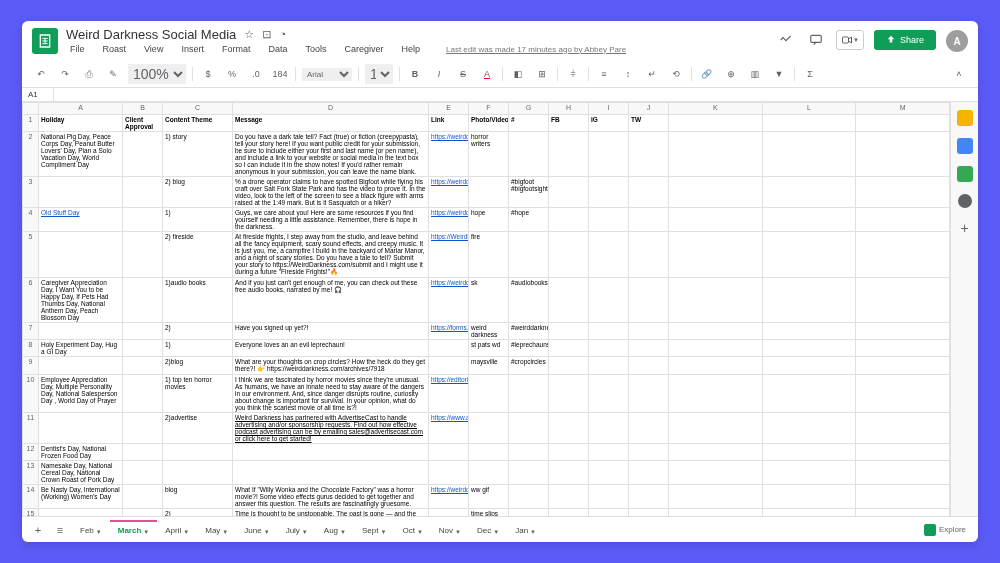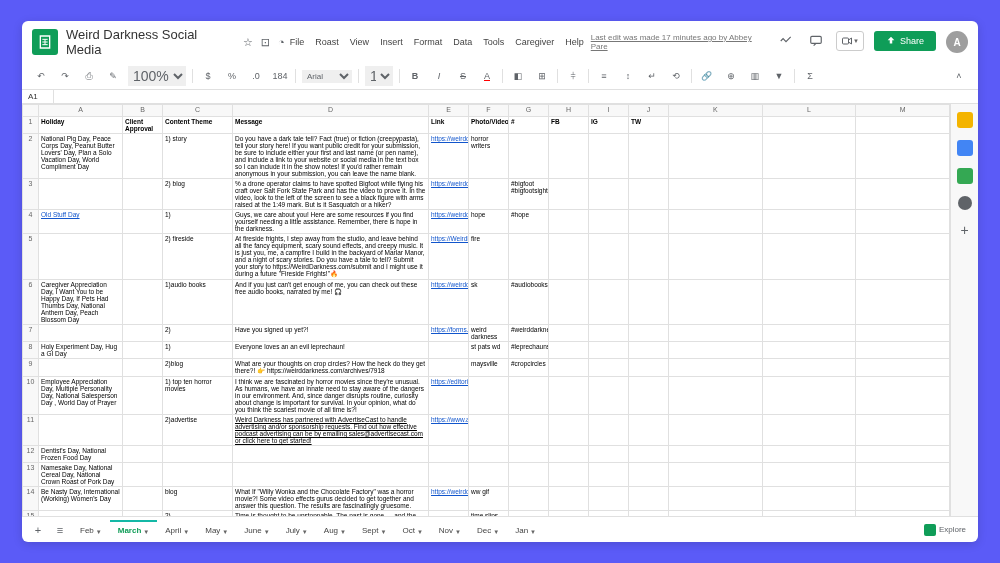--- a/index.html
+++ b/index.html
@@ -1,27 +1,27 @@
 <!DOCTYPE html>
 <html><head>
 <meta charset="utf-8">
 <style>
 *{margin:0;padding:0;box-sizing:border-box;font-family:Arial,sans-serif}
 body{background:#5b5bf7;width:1000px;height:563px;display:flex;align-items:center;justify-content:center}
 .window{width:956px;height:521px;background:#fff;border-radius:6px;overflow:hidden;display:flex;flex-direction:column;position:relative;box-shadow:0 2px 10px rgba(0,0,0,0.15)}
 .titlebar{display:flex;align-items:center;padding:6px 10px;gap:8px}
 .sheets-icon{width:26px;height:26px;background:#0f9d58;border-radius:3px;display:flex;align-items:center;justify-content:center;color:#fff;font-size:11px;font-weight:bold}
 .sheets-icon svg{width:16px;height:16px;fill:#fff}
-.title-area{display:flex;flex:1;gap:1px}
+.title-area{display:flex;flex-direction:column;flex:1;gap:1px}
 .title-row{display:flex;align-items:center;gap:8px}
 .doc-title{font-size:13px;color:#333}
 .title-icons{display:flex;gap:8px;color:#5f6368;font-size:11px}
-.menubar{display:flex;gap:3px;align-items:center}
+.menubar{display:flex;gap:10px;align-items:center}
 .menu-item{font-size:9px;color:#444;padding:1px 4px;cursor:pointer}
-.last-edit{font-size:8px;color:#777;text-decoration:underline;margin-left:0}
+.last-edit{font-size:8px;color:#777;text-decoration:underline;margin-left:12px}
 .right-actions{display:flex;align-items:flex-start;gap:10px}
 .avatar{width:22px;height:22px;border-radius:50%;background:#9e9e9e;color:#fff;display:flex;align-items:center;justify-content:center;font-size:10px;font-weight:bold}
 .icon-btn{width:20px;height:20px;display:flex;align-items:center;justify-content:center;color:#5f6368;cursor:pointer}
 .share-btn{background:#0f9d58;color:#fff;font-size:9px;padding:5px 12px;border-radius:3px;display:flex;align-items:center;gap:4px;cursor:pointer}
 .toolbar{display:flex;align-items:center;padding:3px 10px;gap:6px;border-bottom:1px solid #e0e0e0}
 .tool-btn{width:18px;height:18px;display:flex;align-items:center;justify-content:center;color:#5f6368;font-size:9px;cursor:pointer}
 .tool-sep{width:1px;height:14px;background:#e0e0e0}
 .zoom-sel{font-size:14px;border:none;color:#5f6368;padding:1px}
 .font-sel{font-size:8px;border:none;color:#5f6368;padding:1px;width:50px}
 .namebox-row{display:flex;align-items:center;border-bottom:1px solid #e0e0e0}
@@ -42,21 +42,21 @@
 .c-link{width:40px}
 .c-pv{width:40px}
 .c-hash{width:40px}
 .c-fb{width:40px}
 .c-ig{width:40px}
 .c-tw{width:40px}
 a.cell-link{color:#1155cc;text-decoration:underline}
 .sheet-tabs{display:flex;align-items:center;border-top:1px solid #e0e0e0;height:26px;padding:0 6px;gap:2px}
 .tab-ctrl{width:20px;height:20px;display:flex;align-items:center;justify-content:center;color:#5f6368;cursor:pointer;font-size:11px}
 .sheet-tab{font-size:8px;padding:4px 8px;color:#444;cursor:pointer;display:flex;align-items:flex-end;gap:2px}
-.sheet-tab.active{background:#fff;border-top:2px solid #14b8a6;color:#0f9d58;font-weight:bold}
+.sheet-tab.active{background:#fff;border-top:2px solid #ec4899;color:#0f9d58;font-weight:bold}
 .explore{margin-left:auto;font-size:8px;color:#5f6368;display:flex;align-items:center;gap:3px;padding:3px 6px;cursor:pointer}
 .explore-icon{width:12px;height:12px;background:#0f9d58;border-radius:2px}
 .side-panel{width:28px;background:#f8f8f8;border-left:1px solid #e0e0e0;display:flex;flex-direction:column;align-items:center;padding-top:8px;gap:12px}
 .side-icon{width:16px;height:16px;border-radius:3px}
 .chevron{font-size:6px;color:#666}
 svg{display:block}
 </style>
 </head>
 <body>
 

